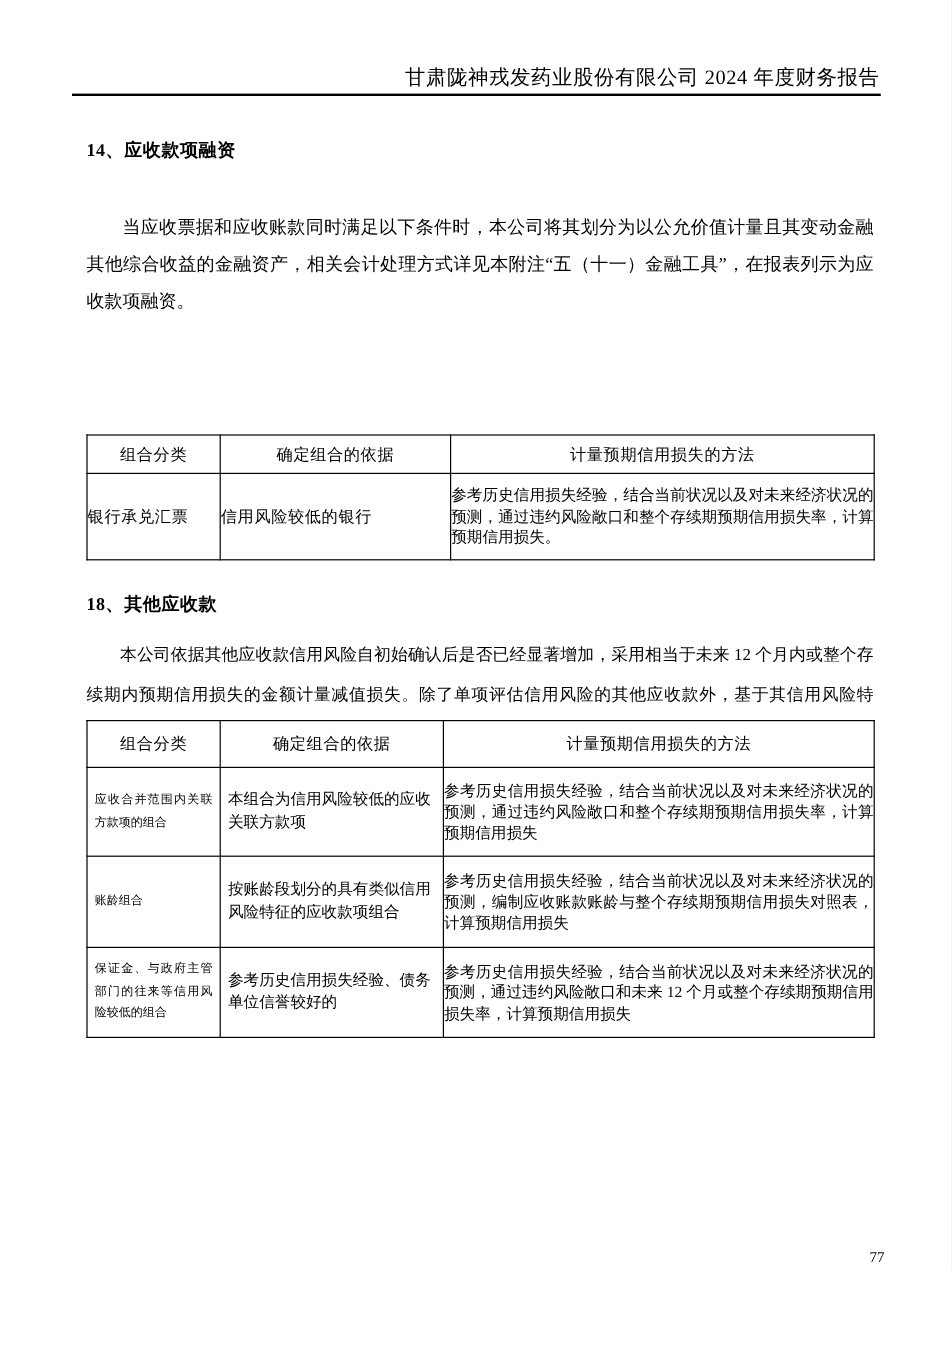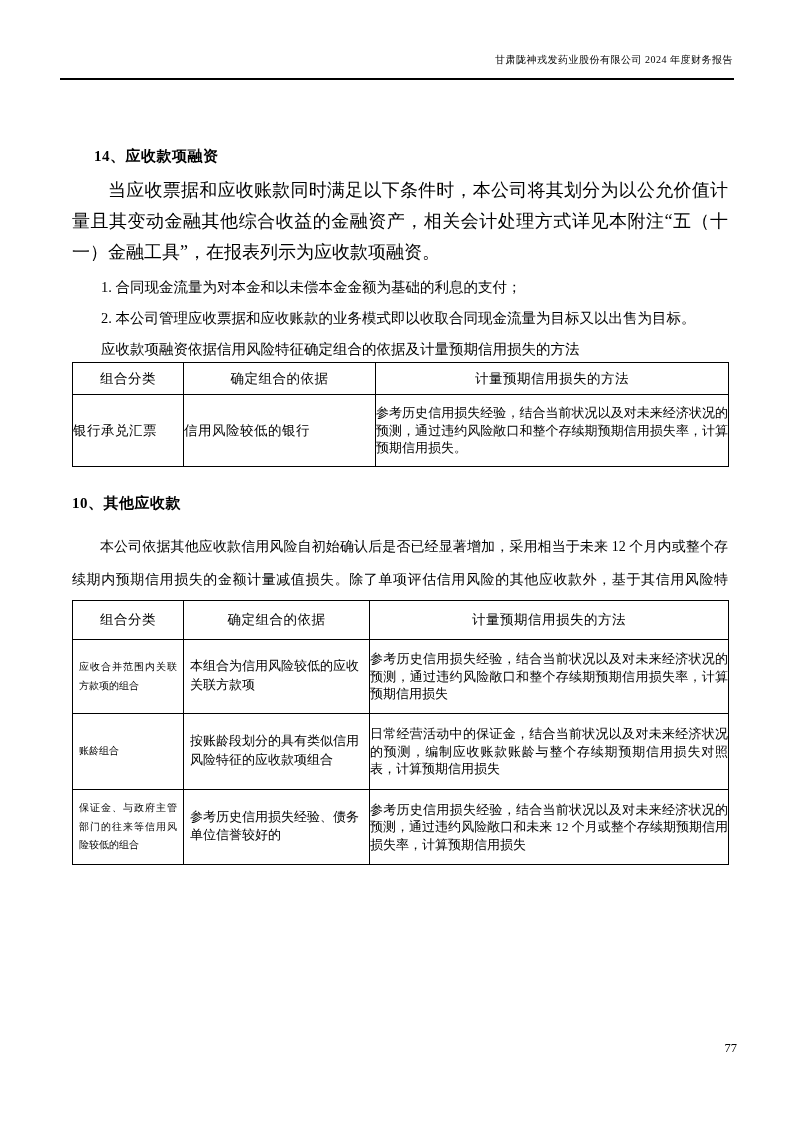--- a/index.html
+++ b/index.html
@@ -7,34 +7,34 @@
     position:relative;
     width:793px;height:1122px;
     margin:0 auto;
     background:#ffffff;
     font-family:"Liberation Serif","DejaVu Serif",serif;
     color:#000;
     overflow:hidden;
   }
   .doc-header{
     position:absolute;top:53px;left:60px;width:673px;
-    text-align:right;font-size:10px;letter-spacing:0.5px;
+    text-align:right;font-size:17px;letter-spacing:0.5px;
   }
   .doc-header-rule{
     position:absolute;top:78px;left:60px;width:674px;height:2px;background:#000;
   }
   .sec-heading{
     position:absolute;left:72px;
     font-size:15px;font-weight:bold;letter-spacing:0.5px;
   }
-  #sec14-heading{top:147px;margin-left:22px;}
+  #sec14-heading{top:116px;}
   #sec15-heading{top:494px;}
   .para{
     position:absolute;left:72px;width:656px;
-    font-size:18px;line-height:31px;
+    font-size:15px;line-height:31px;
     text-align:justify;text-justify:inter-ideograph;
   }
   #sec14-para{top:175px;text-indent:2em;}
   #sec14-list{
     position:absolute;top:272px;left:72px;width:656px;
     font-size:14.5px;line-height:31px;
   }
   #sec14-list .line{text-indent:2em;}
   #sec15-para{top:530px;line-height:33px;text-indent:2em;font-size:14px;}
   .tbl{
@@ -85,25 +85,20 @@
 
 <div class="page">
 
   <div class="doc-header">甘肃陇神戎发药业股份有限公司 2024 年度财务报告</div>
   <div class="doc-header-rule"></div>
 
   <div class="sec-heading" id="sec14-heading">14、应收款项融资</div>
 
   <div class="para" id="sec14-para">当应收票据和应收账款同时满足以下条件时，本公司将其划分为以公允价值计量且其变动金融其他综合收益的金融资产，相关会计处理方式详见本附注“五（十一）金融工具”，在报表列示为应收款项融资。</div>
 
-  <div id="sec14-list">
-    <div class="line">1. 合同现金流量为对本金和以未偿本金金额为基础的利息的支付；</div>
-    <div class="line">2. 本公司管理应收票据和应收账款的业务模式即以收取合同现金流量为目标又以出售为目标。</div>
-    <div class="line">应收款项融资依据信用风险特征确定组合的依据及计量预期信用损失的方法</div>
-  </div>
 
   <table class="tbl" id="table1">
     <colgroup>
         <col style="width:111px">
         <col style="width:192px">
         <col style="width:353px">
       </colgroup>
     <tbody>
         <tr>
       <th>组合分类</th>
@@ -111,21 +106,21 @@
       <th>计量预期信用损失的方法</th>
     </tr>
     <tr>
       <td class="cell-center">银行承兑汇票</td>
       <td class="cell-center">信用风险较低的银行</td>
       <td class="cell-method">参考历史信用损失经验，结合当前状况以及对未来经济状况的预测，通过违约风险敞口和整个存续期预期信用损失率，计算预期信用损失。</td>
     </tr>
   </tbody>
     </table>
 
-  <div class="sec-heading" id="sec15-heading">10、其他应收款</div>
+  <div class="sec-heading" id="sec15-heading">18、其他应收款</div>
 
   <div class="para" id="sec15-para">本公司依据其他应收款信用风险自初始确认后是否已经显著增加，采用相当于未来 12 个月内或整个存续期内预期信用损失的金额计量减值损失。除了单项评估信用风险的其他应收款外，基于其信用风险特征，将其划分为不同的组合：</div>
 
   <table class="tbl" id="table2">
     <colgroup>
         <col style="width:111px">
         <col style="width:186px">
         <col style="width:359px">
       </colgroup>
     <tbody>
@@ -135,21 +130,21 @@
       <th>计量预期信用损失的方法</th>
     </tr>
     <tr id="t2r1">
       <td class="cell-cat">应收合并范围内关联方款项的组合</td>
       <td class="cell-basis">本组合为信用风险较低的应收关联方款项</td>
       <td class="cell-method">参考历史信用损失经验，结合当前状况以及对未来经济状况的预测，通过违约风险敞口和整个存续期预期信用损失率，计算预期信用损失</td>
     </tr>
     <tr id="t2r2">
       <td class="cell-cat">账龄组合</td>
       <td class="cell-basis">按账龄段划分的具有类似信用风险特征的应收款项组合</td>
-      <td class="cell-method">日常经营活动中的保证金，结合当前状况以及对未来经济状况的预测，编制应收账款账龄与整个存续期预期信用损失对照表，计算预期信用损失</td>
+      <td class="cell-method">参考历史信用损失经验，结合当前状况以及对未来经济状况的预测，编制应收账款账龄与整个存续期预期信用损失对照表，计算预期信用损失</td>
     </tr>
     <tr id="t2r3">
       <td class="cell-cat">保证金、与政府主管部门的往来等信用风险较低的组合</td>
       <td class="cell-basis">参考历史信用损失经验、债务单位信誉较好的</td>
       <td class="cell-method">参考历史信用损失经验，结合当前状况以及对未来经济状况的预测，通过违约风险敞口和未来 12 个月或整个存续期预期信用损失率，计算预期信用损失</td>
     </tr>
   </tbody>
     </table>
 
   <div class="page-number">77</div>

